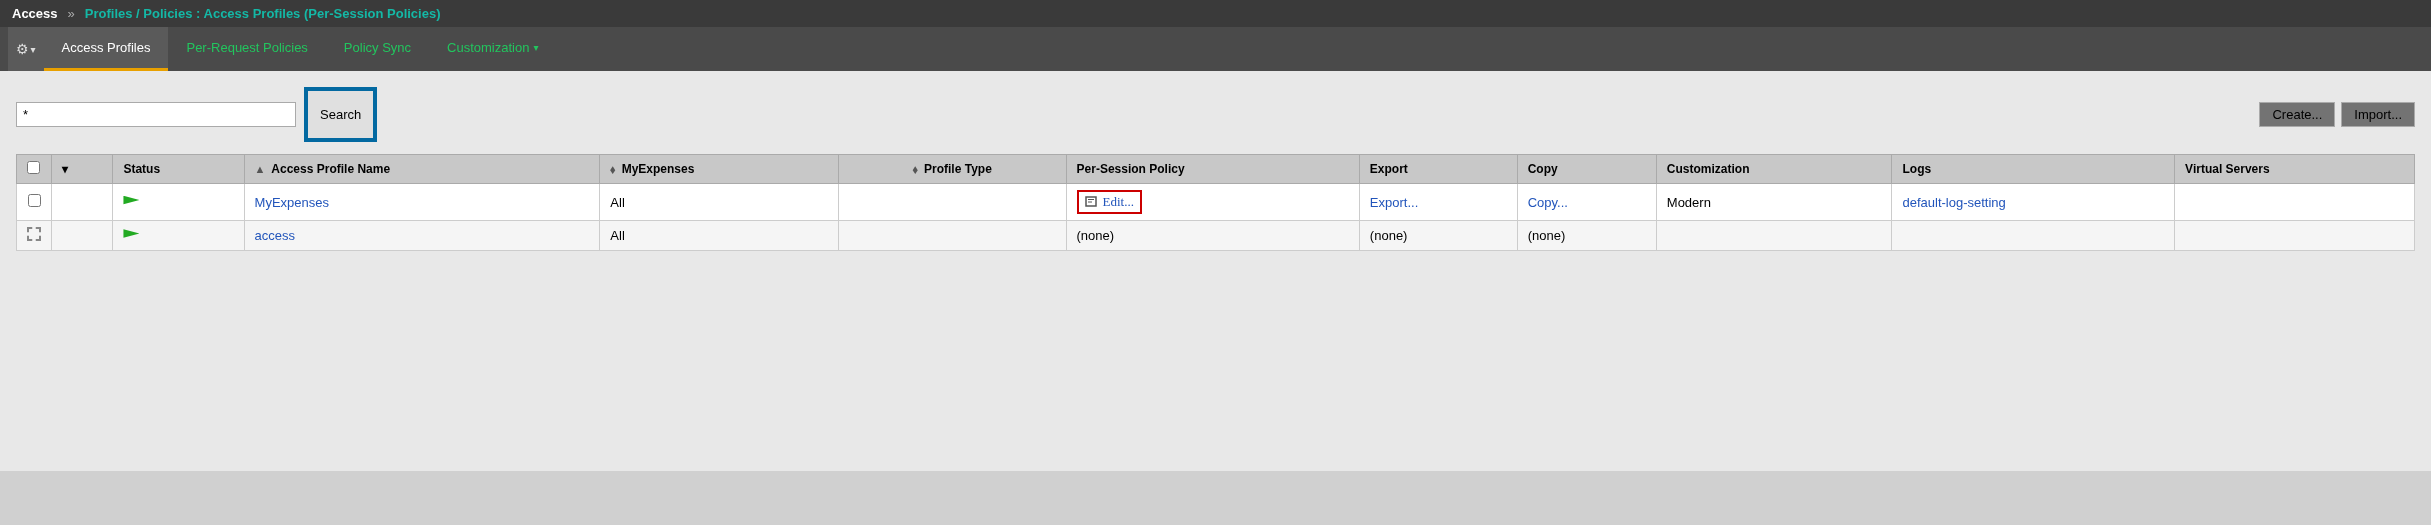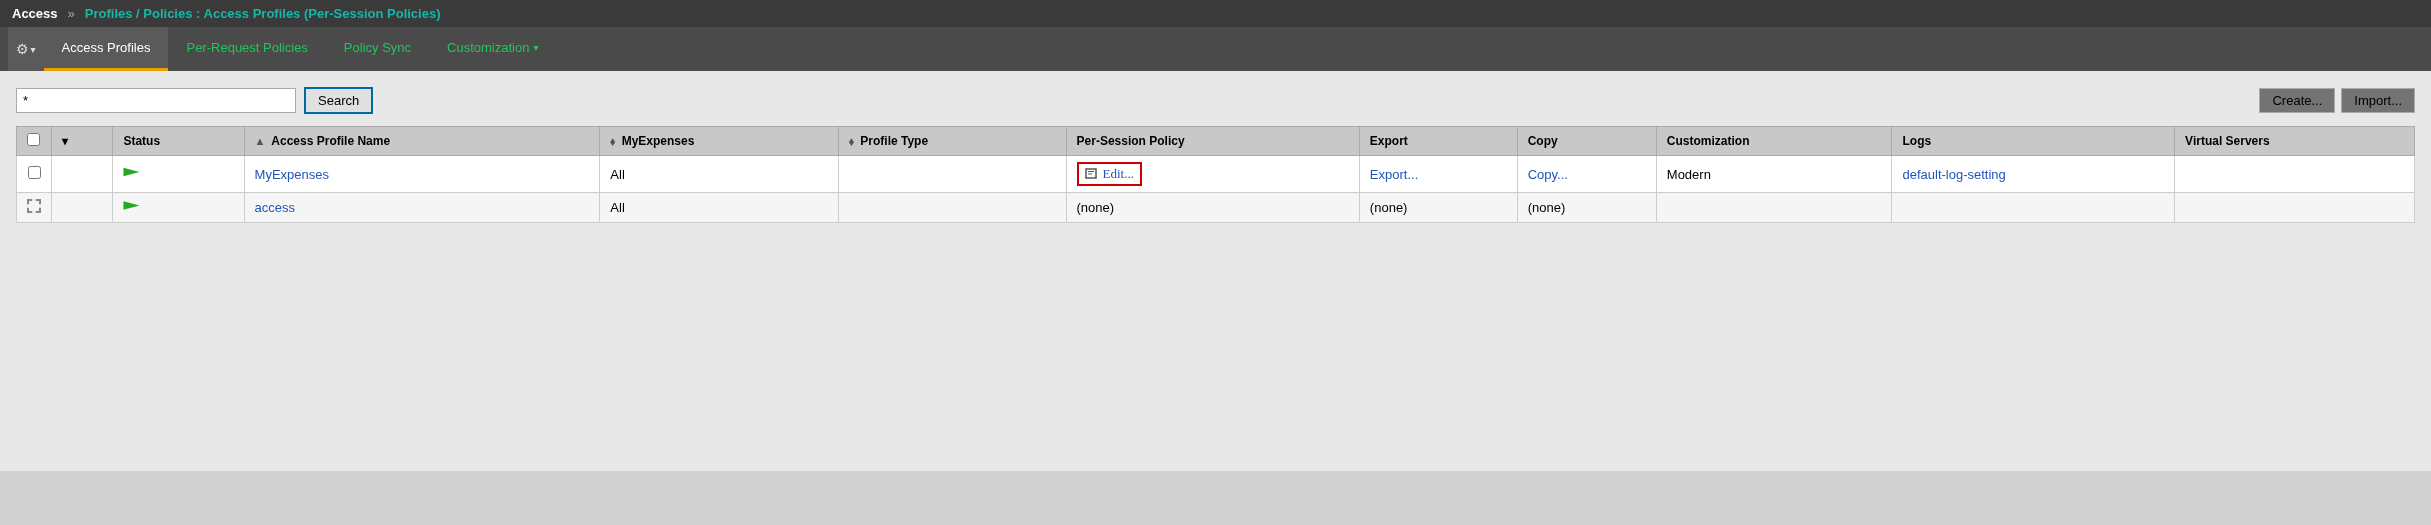--- a/index.html
+++ b/index.html
@@ -73,23 +73,23 @@
       margin-bottom: 12px;
     }
     .search-input {
       border: 1px solid #aaa;
       padding: 4px 6px;
       font-size: 13px;
       width: 280px;
       background: #fff;
     }
     .search-btn {
-      border: 2px solid #0369a1;
+      border: 4px solid #0369a1;
       background: #e0e0e0;
-      padding: 4px 12px;
+      padding: 16px 12px;
       font-size: 13px;
       cursor: pointer;
     }
     .top-right-btns {
       margin-left: auto;
       display: flex;
       gap: 6px;
     }
     .action-btn {
       border: 1px solid #aaa;
@@ -224,21 +224,21 @@
           <span>Status</span>
         </th>
         <th style="cursor:pointer;">
           <span class="sort-icon">▲</span>
           <span>Access Profile Name</span>
         </th>
         <th style="cursor:pointer;">
           <span class="sort-icon">⬧</span>
           <span>MyExpenses</span>
         </th>
-        <th style="cursor:pointer;">
+        <th style="cursor:pointer;text-align:center;">
           <span class="sort-icon">⬧</span>
           <span>Profile Type</span>
         </th>
         <th>
           <span>Per-Session Policy</span>
         </th>
         <th>
           <span>Export</span>
         </th>
         <th>

